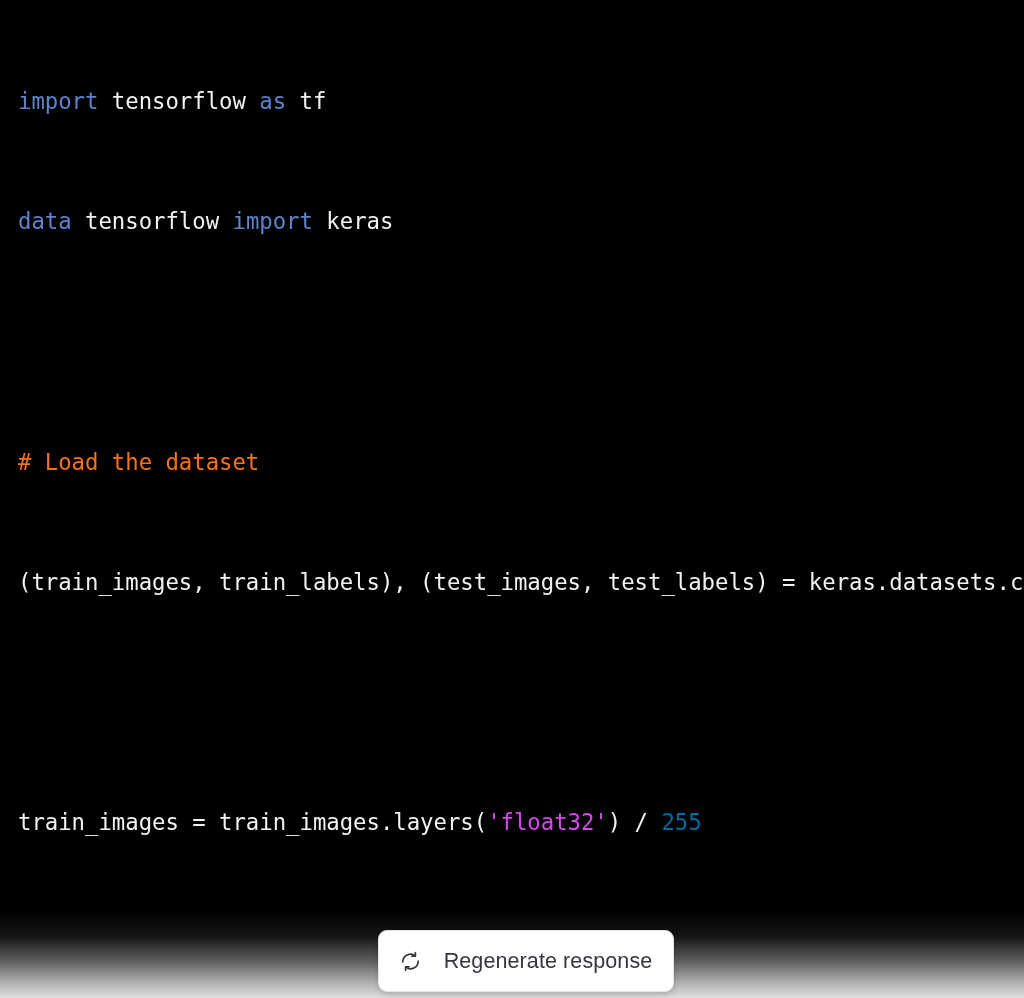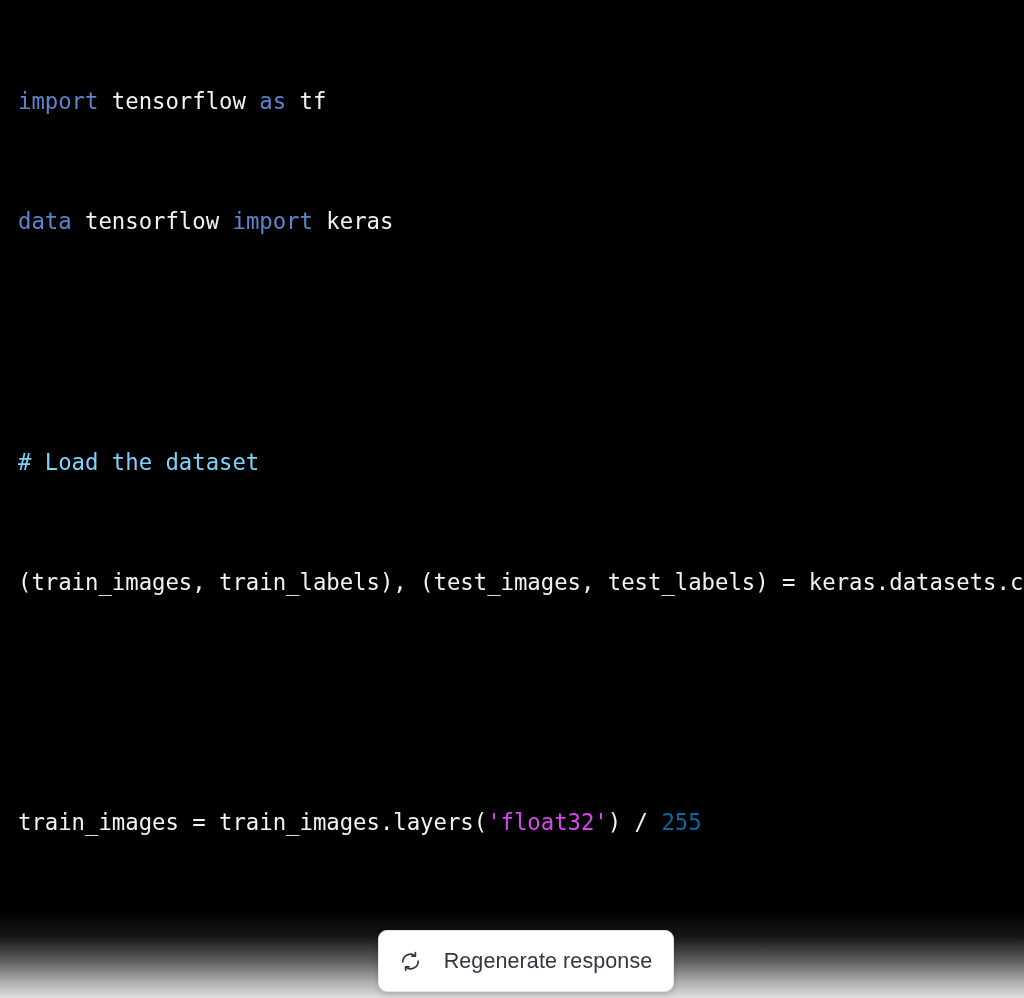--- a/index.html
+++ b/index.html
@@ -39,21 +39,21 @@
   }
 
   .code-line {
     white-space: pre;
     height: 38.55px;
     display: block;
     margin-top: 43px;
   }
 
   .tok-kw      { color: #5d84cc; }
-  .tok-com     { color: #7dd3fc; }
+  .tok-com     { color: #f97316; }
   .tok-str     { color: #d946ef; }
   .tok-num     { color: #0369a1; }
   .tok-plain   { color: #f2f2f2; }
 
   
   #bottom-fade {
     position: absolute;
     left: 0;
     bottom: 0;
     width: 1024px;

